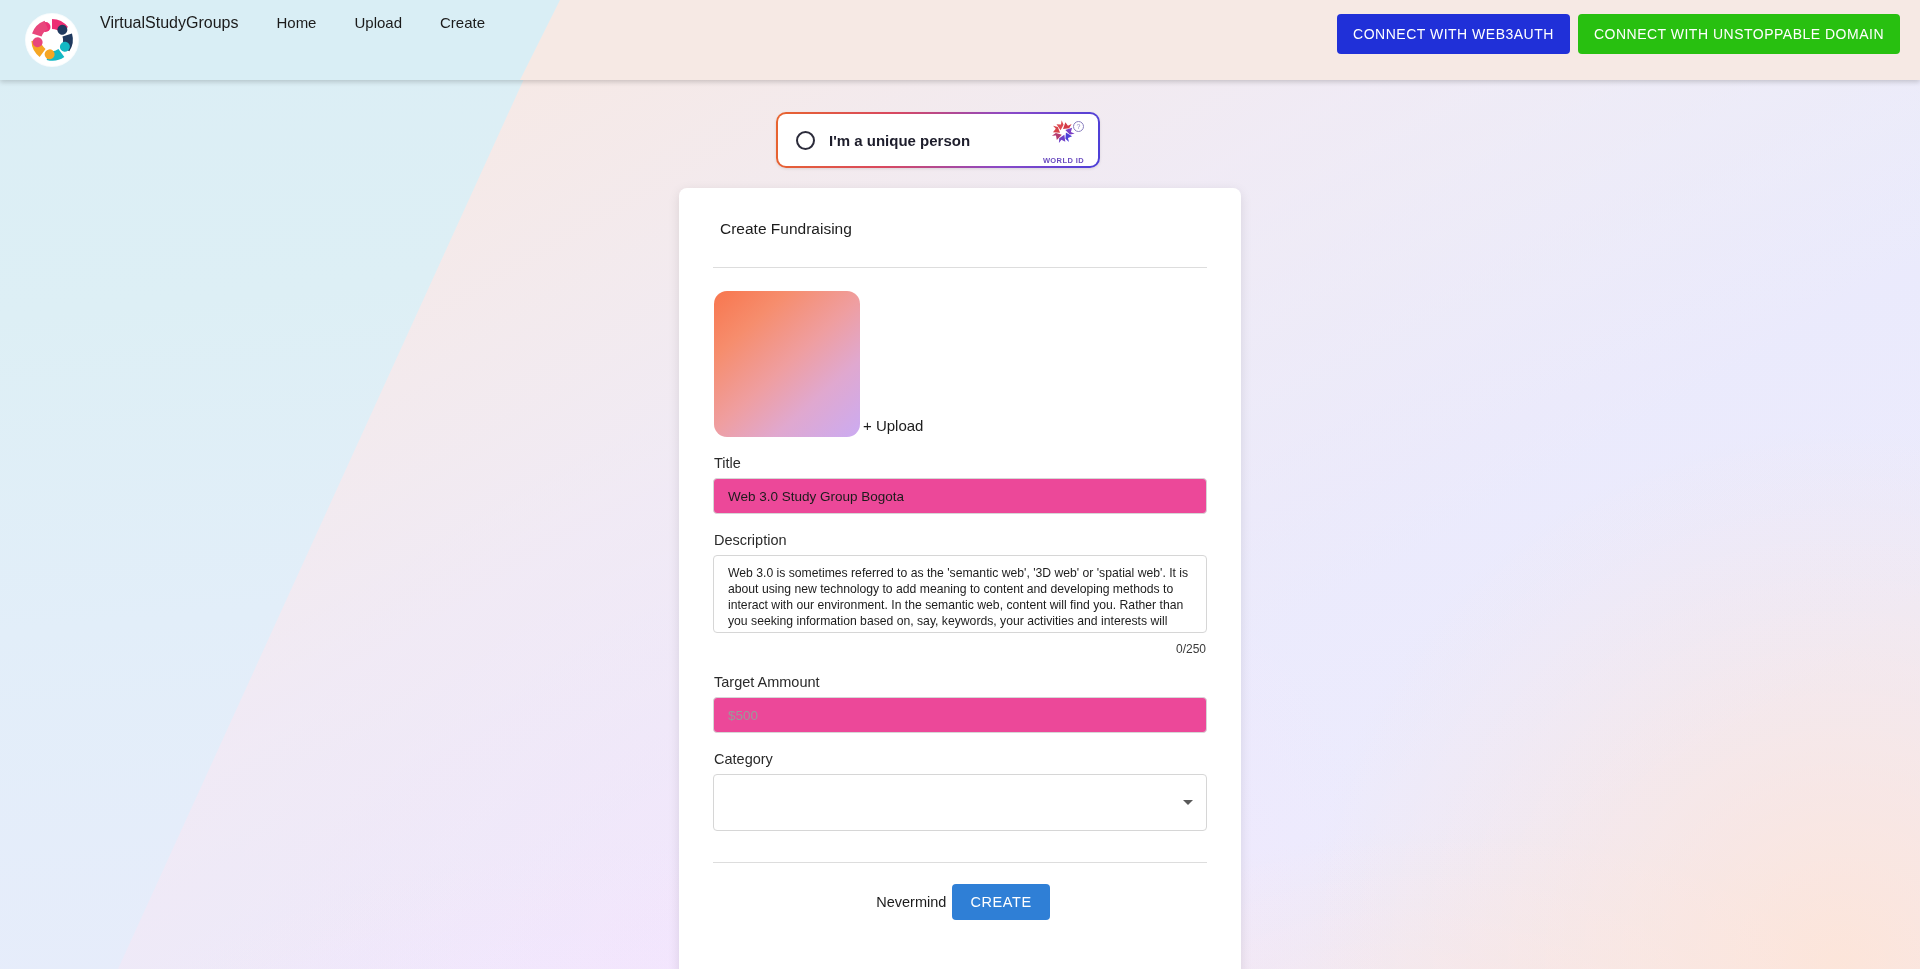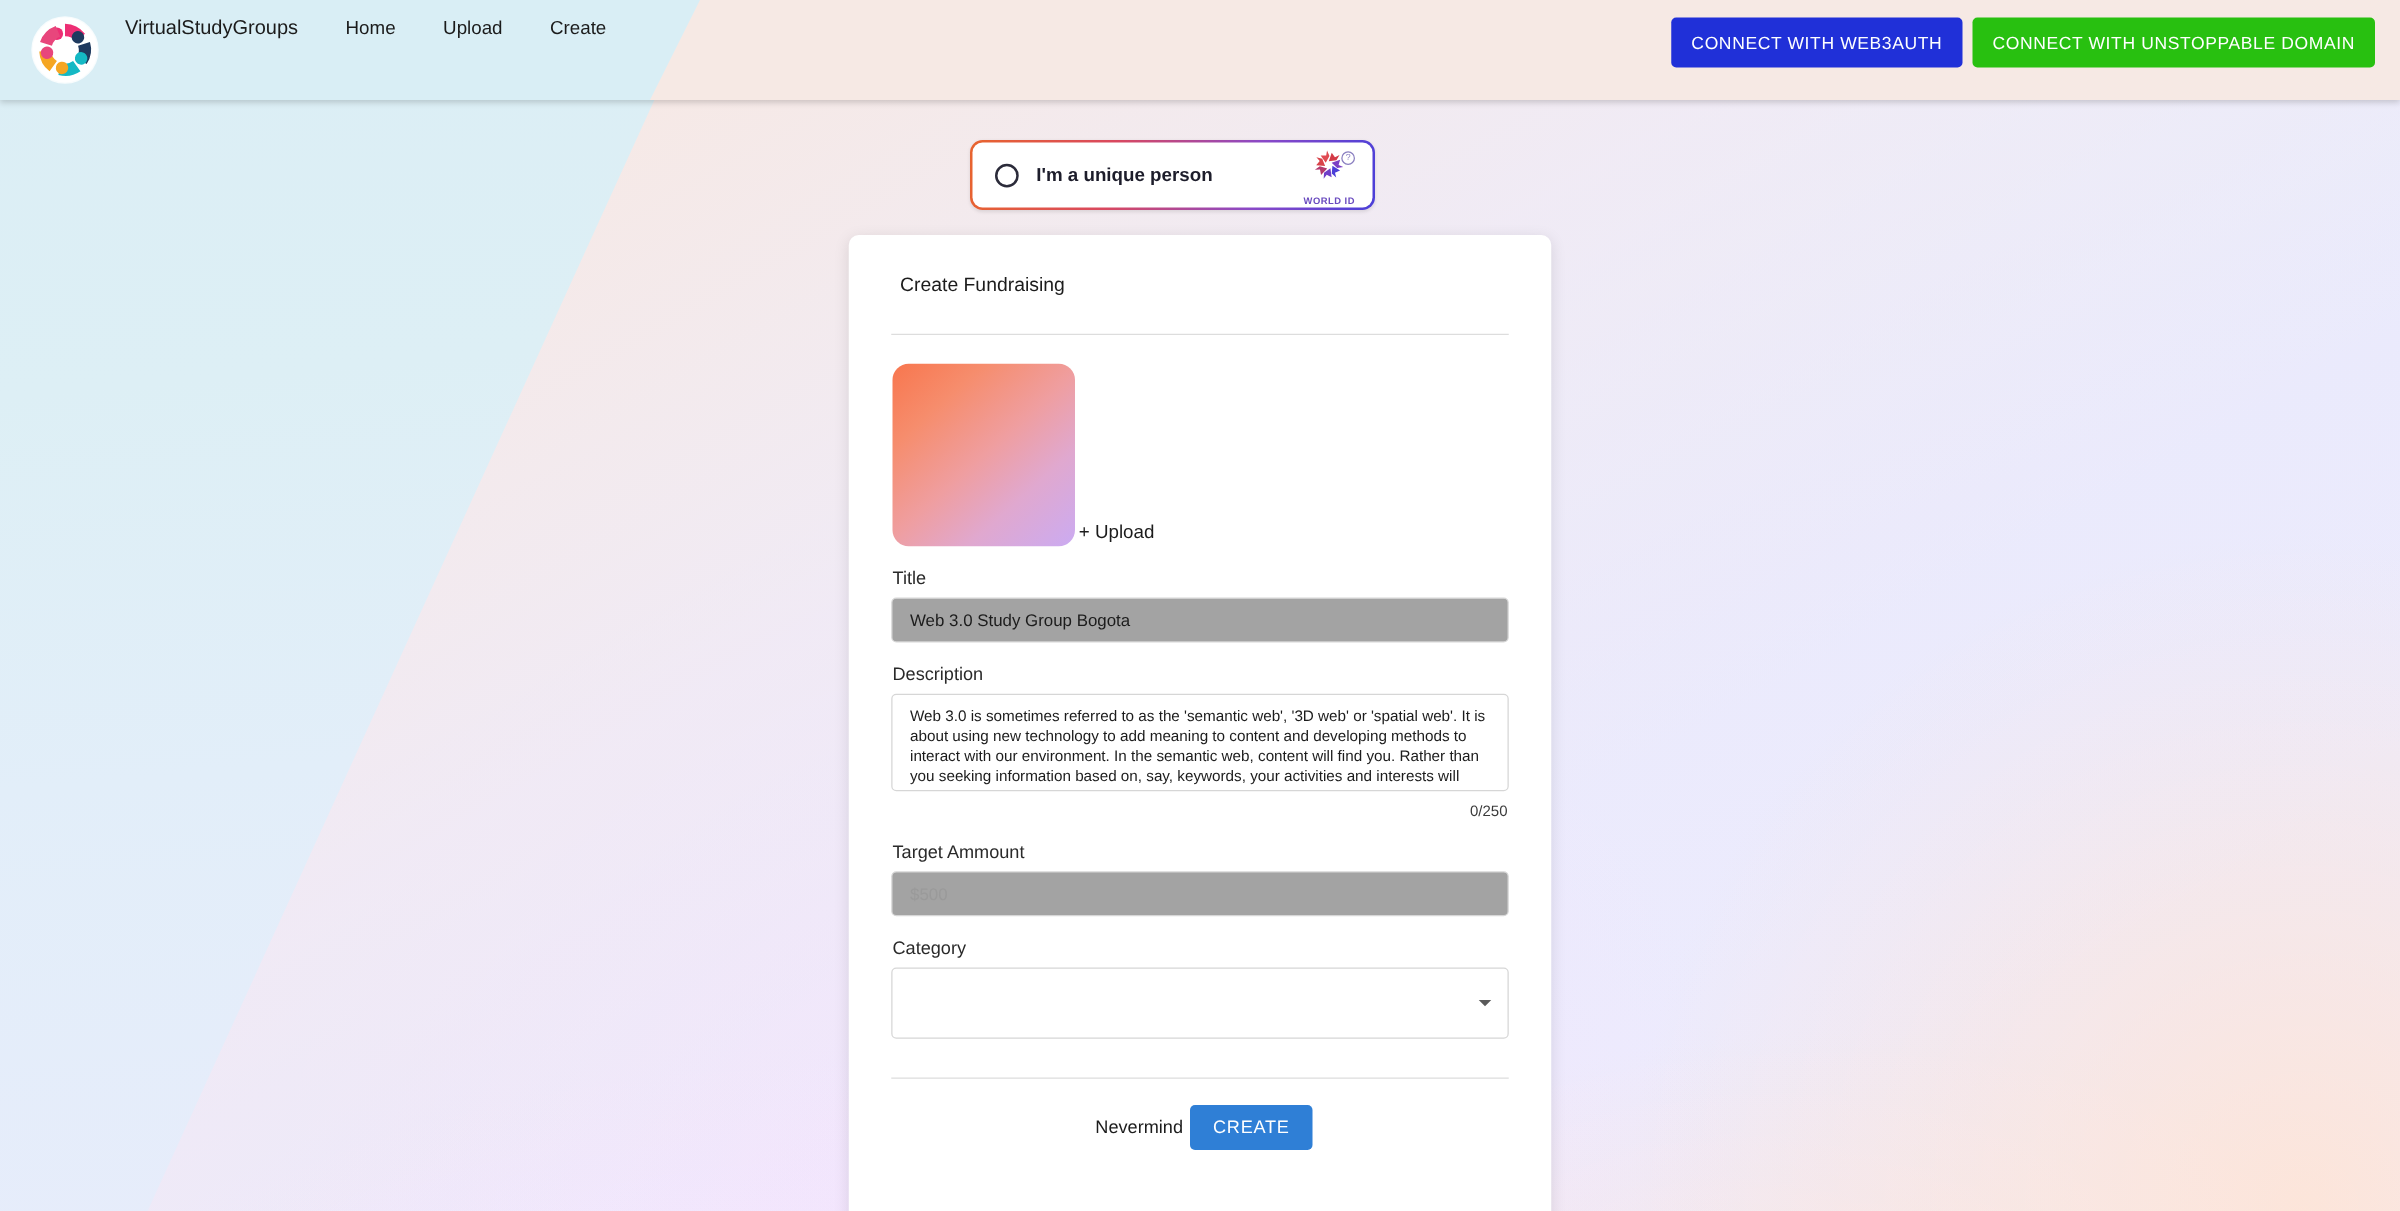--- a/index.html
+++ b/index.html
@@ -270,21 +270,21 @@
 
   .text-input {
     width: 100%;
     height: 36px;
     border: 1px solid #d6d6d6;
     border-radius: 4px;
     padding: 0 14px;
     font-size: 13.5px;
     color: #1c1c1c;
     font-family: "Liberation Sans", sans-serif;
-    background: #a3a3a3;
+    background: #ec4899;
     outline: none;
   }
   .text-input::placeholder { color: #9a9a9a; }
 
   .textarea-box {
     width: 100%;
     height: 78px;
     border: 1px solid #d6d6d6;
     border-radius: 4px;
     padding: 9px 14px 0 14px;

